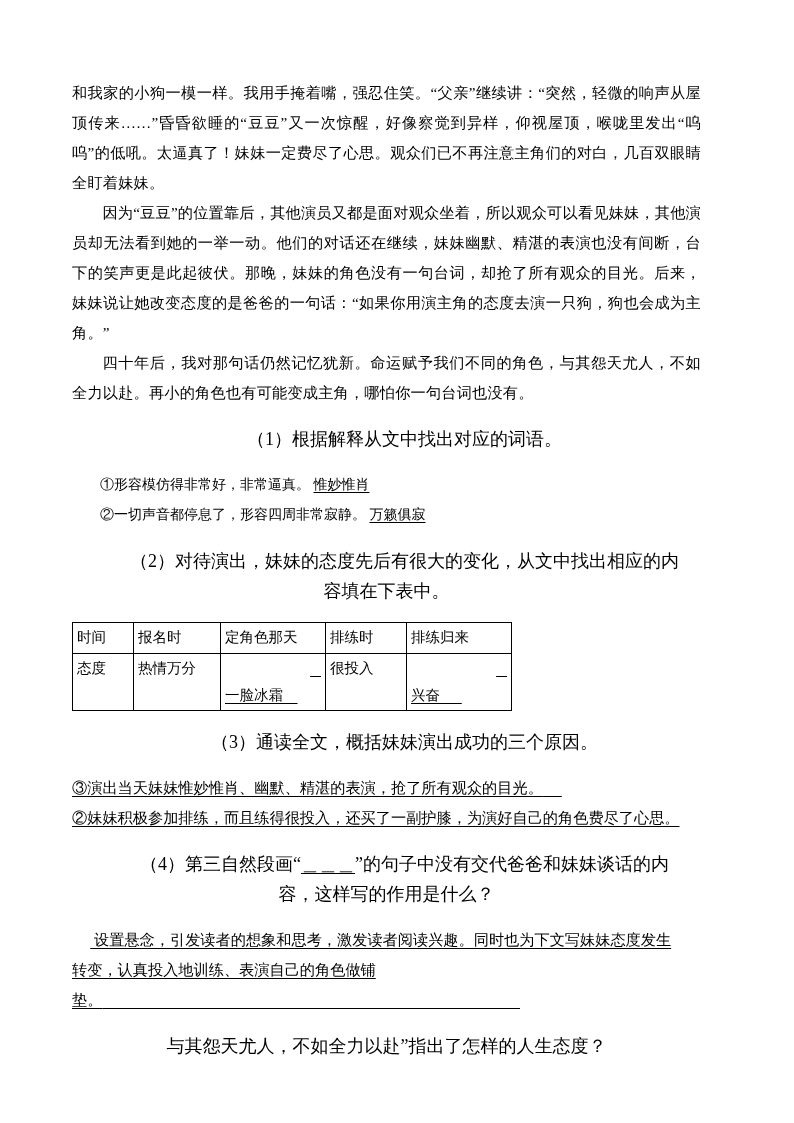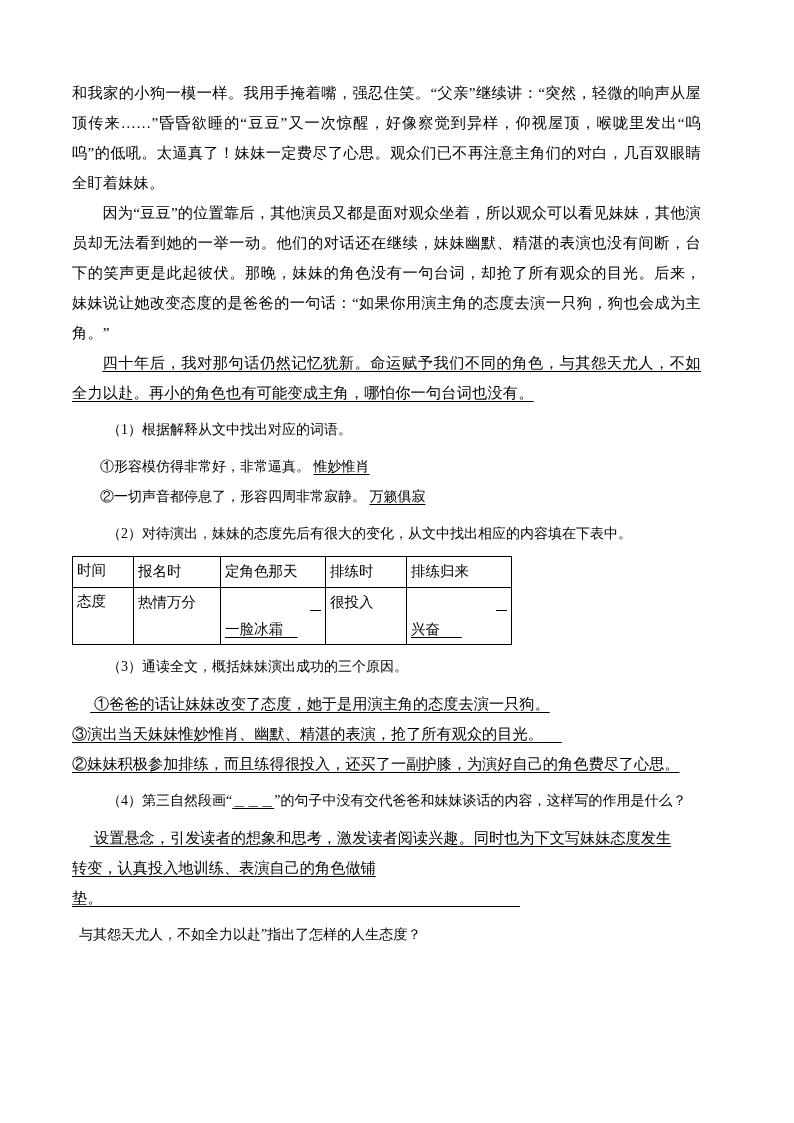--- a/index.html
+++ b/index.html
@@ -29,28 +29,28 @@
     line-height: 30px;
     text-align: justify;
     text-justify: inter-ideograph;
     margin: 0;
     letter-spacing: 0.2px;
   }
   .indent {
     text-indent: 2em;
   }
   .underline-para {
-    text-decoration: underline;
     text-underline-offset: 3px;
   }
   .q-line {
-    font-size: 14px;
+    font-size: 18px;
     line-height: 30px;
-    margin: 7px;
+    margin: 16px;
     text-indent: 2em;
+    text-align: center;
   }
   .sub-line {
     font-size: 14px;
     line-height: 30px;
     margin: 0;
     text-indent: 2em;
   }
   .ul {
     text-decoration: underline;
     text-underline-offset: 3px;
@@ -69,21 +69,21 @@
     width: 398px;
   }
   table.answer-table td {
     border: 1px solid #000000;
     font-size: 14.5px;
     line-height: 27px;
     padding: 1px 4px;
     vertical-align: top;
     height: 28px;
   }
-  .col1 { width: 52px; font-family: Liberation Mono, monospace; }
+  .col1 { width: 52px; }
   .col2 { width: 78px; }
   .col3 { width: 96px; border-radius: 15px; }
   .col4 { width: 72px; }
   .col5 { width: 96px; }
   .cell-two-line { height: 56px; }
   .blank-u {
     text-decoration: underline;
     text-underline-offset: 3px;
   }
   .nowrap { white-space: nowrap; }
@@ -133,23 +133,20 @@
       <td class="col5 cell-two-line">
         <div style="text-align:right;"><span class="blank-u">&nbsp;&nbsp;&nbsp;</span></div>
         <div><span class="blank-u">兴奋</span><span class="blank-u">&nbsp;&nbsp;&nbsp;&nbsp;&nbsp;&nbsp;</span></div>
       </td>
     </tr>
   </tbody>
     </table>
 
   <p class="q-line">（3）通读全文，概括妹妹演出成功的三个原因。</p>
 
-  <p class="ans-line">
-    <span style="padding-left:1.2em;">&nbsp;</span><span>①爸爸的话让妹妹改变了态度，她于是用演主角的态度去演一只狗。</span>
-  </p>
 
   <p class="ans-line">
     <span>③演出当天妹妹惟妙惟肖、幽默、精湛的表演，抢了所有观众的目光。</span><span>&nbsp;&nbsp;&nbsp;&nbsp;&nbsp;</span>
   </p>
 
   <p class="ans-line">
     <span>②妹妹积极参加排练，而且练得很投入，还买了一副护膝，为演好自己的角色费尽了心思。</span>
   </p>
 
   <p class="q-line">

